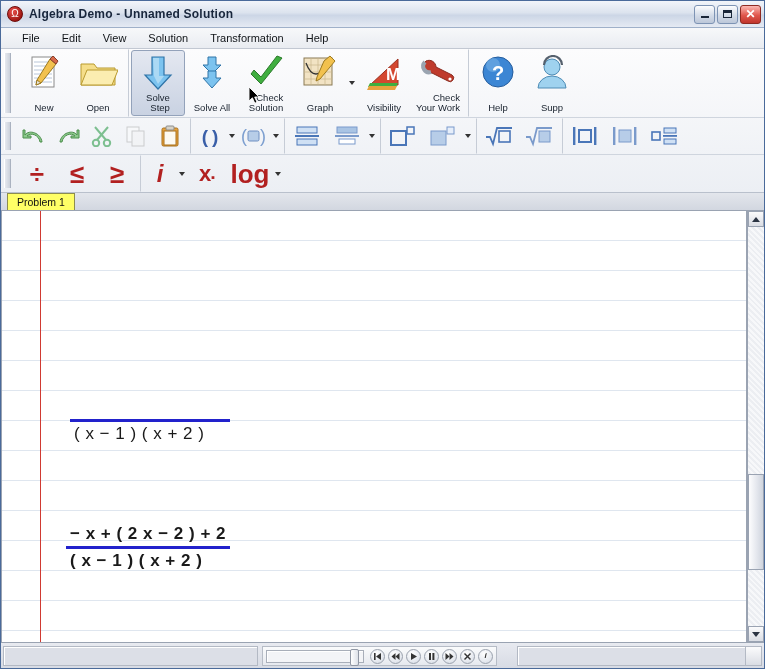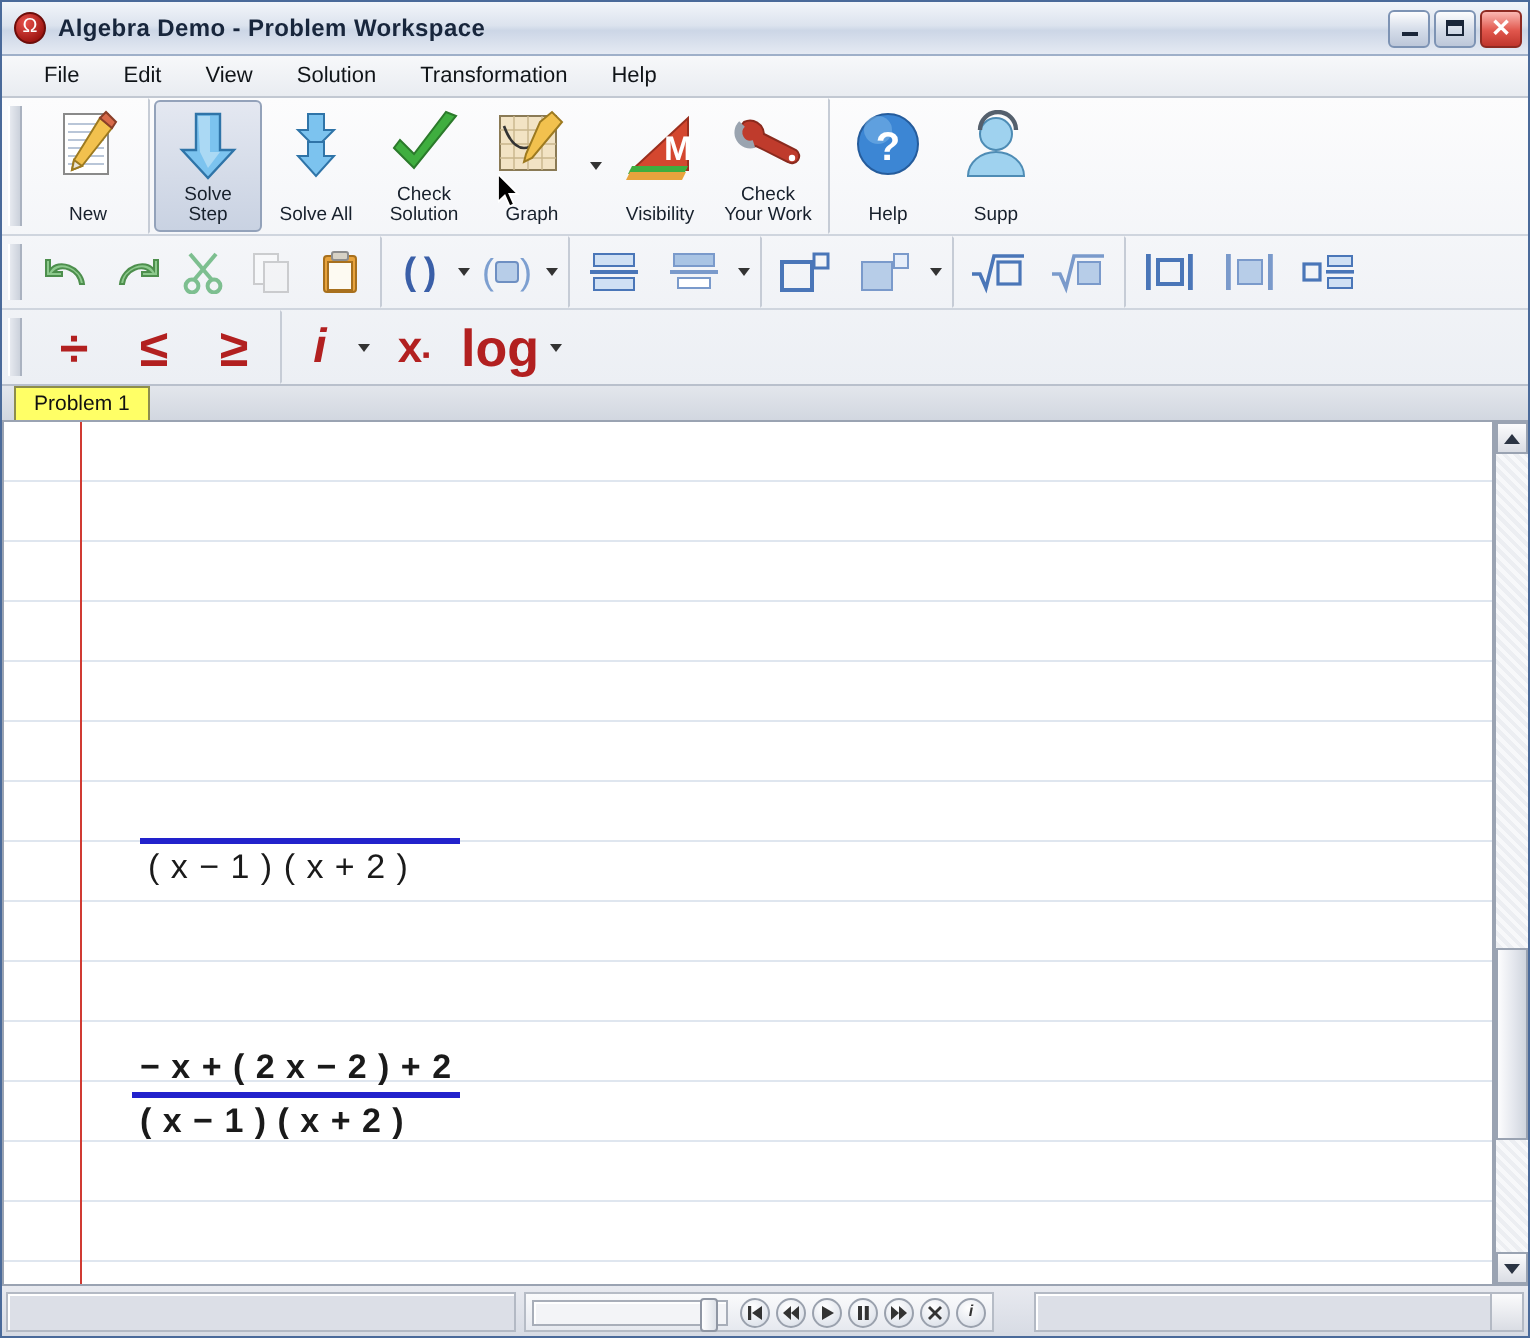--- a/index.html
+++ b/index.html
@@ -91,21 +91,21 @@
     width: 54px; display: flex; flex-direction: column;
     align-items: center; justify-content: flex-start;
     padding-top: 4px; position: relative; cursor: default;
     border: 1px solid transparent; border-radius: 3px;
   }
   .big-btn.active {
     background: linear-gradient(#e4e8f1,#c9d2e2);
     border-color: #93a2ba;
   }
   .big-btn .lbl {
-    font-size: 9.5px; color: #17202c; text-align: center;
+    font-size: 9.5px; color: #17202c; text-align: right;
     line-height: 10px; margin-top: auto; padding-bottom: 2px;
     white-space: pre-line;
   }
   .ico { width: 40px; height: 38px; position: relative; }
   .caret {
     width: 0; height: 0; align-self: center;
     border-left: 3.5px solid transparent; border-right: 3.5px solid transparent;
     border-top: 4px solid #333; margin: 0 2px;
   }
 
@@ -229,21 +229,21 @@
     width: 12px; height: 18px; pointer-events: none;
   }
 </style>
 </head>
 <body>
 
 <div class="window">
 
   <div class="titlebar">
     <div class="app-icon"></div>
-    <div class="title-text">Algebra Demo - Problem Workspace</div>
+    <div class="title-text">Algebra Demo - Unnamed Solution</div>
     <div class="win-btns">
       <div class="win-btn">
         <span class="glyph">
             <span class="min-bar"></span>
           </span>
       </div>
       <div class="win-btn">
         <span class="glyph">
             <span class="max-box"></span>
           </span>
@@ -282,20 +282,29 @@
                   <line x1="10" y1="27" x2="28" y2="27"></line>
               </g>
               <polygon points="26,4 32,9 17,28 12,30 13,25" fill="#f2c14e" stroke="#9d7a20"></polygon>
               <polygon points="12,30 13,25 17,28" fill="#e8e4d8" stroke="#9d7a20"></polygon>
               <polygon points="26,4 29,1 34,6 32,9" fill="#d86a4a" stroke="#8a3f29"></polygon>
             </svg>
           </div>
           <div class="lbl">New</div>
         </div>
 
+        <div class="big-btn">
+          <div class="ico">
+            <svg width="40" height="38" viewBox="0 0 40 38">
+              <path d="M3 9h13l3 4h18v17H3z" fill="#f5de8a" stroke="#b99a2e"></path>
+              <path d="M3 30 L9 15 H40 L34 30 Z" fill="#fbedb0" stroke="#b99a2e"></path>
+            </svg>
+          </div>
+          <div class="lbl">Open</div>
+        </div>
 
 
       </div>
 
       <div class="tb-group">
         <div class="big-btn active">
           <div class="ico">
             <svg width="40" height="38" viewBox="0 0 40 38">
               <polygon points="14,2 26,2 26,20 33,20 20,34 7,20 14,20" fill="#7cc3ef" stroke="#2f74a8" stroke-width="1.2"></polygon>
               <polygon points="15,3 21,3 21,21 26,21 20,29 16,21" fill="#bfe3f7" opacity=".7"></polygon>

